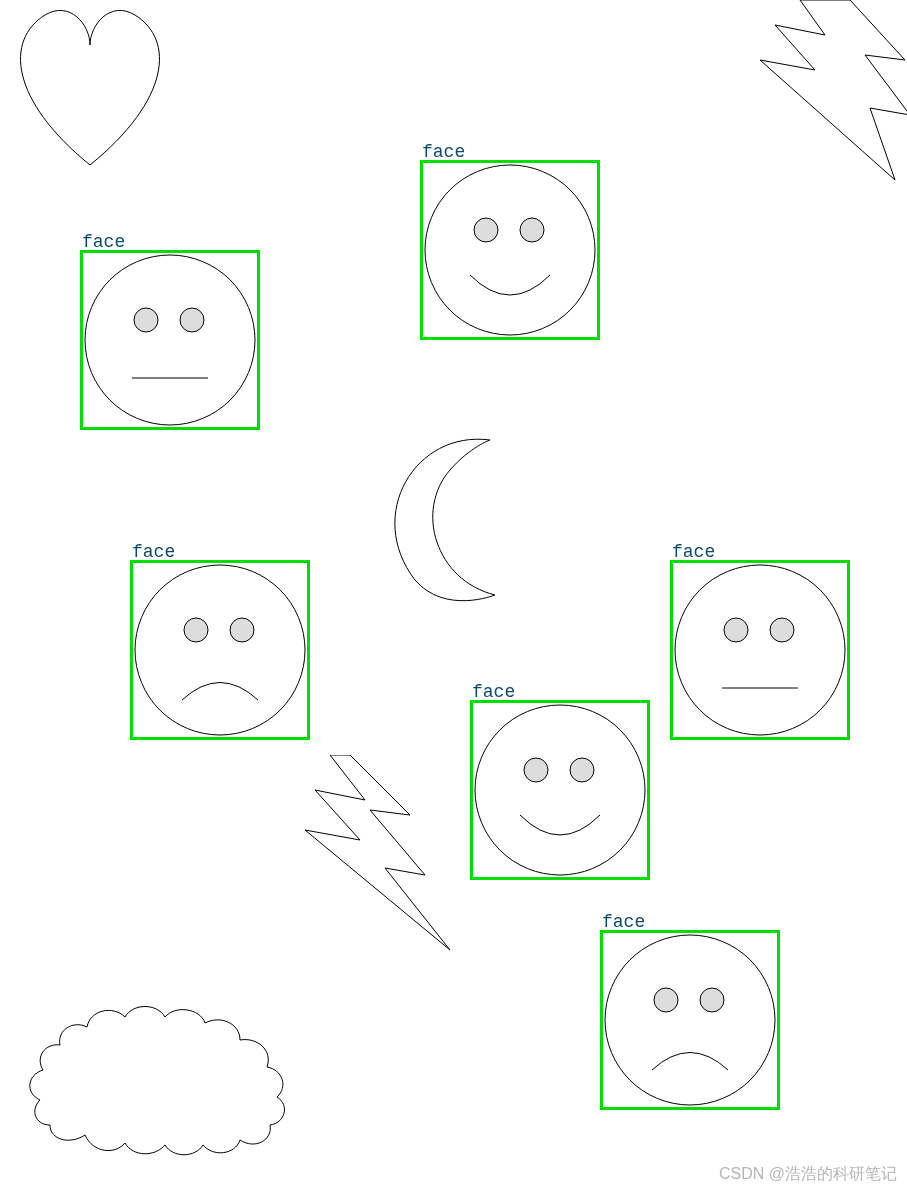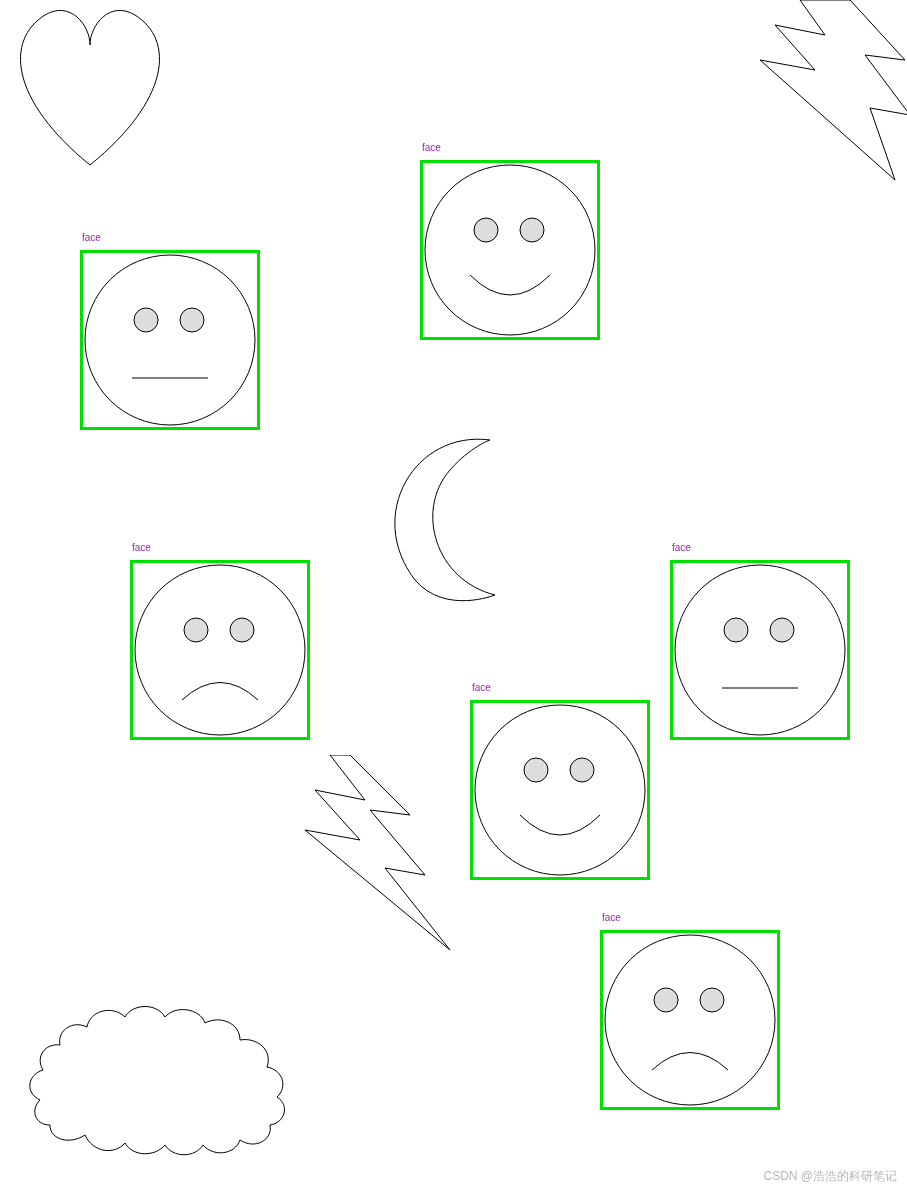--- a/index.html
+++ b/index.html
@@ -18,29 +18,29 @@
     height: 1191px;
   }
   .detection-box {
     position: absolute;
     border: 3px solid #00e000;
     background: transparent;
     pointer-events: none;
   }
   .detection-label {
     position: absolute;
-    font-size: 10px;
-    color: #a21caf;
-    font-family: Liberation Sans, sans-serif;
+    font-size: 18px;
+    color: #0c4a6e;
+    font-family: Liberation Mono, monospace;
   }
   .watermark {
     position: absolute;
     right: 10px;
     bottom: 6px;
-    font-size: 12px;
+    font-size: 16px;
     color: rgba(120,120,120,0.55);
     font-family: Arial, "Microsoft YaHei", sans-serif;
     pointer-events: none;
   }
   svg { display: block; }
 </style>
 </head>
 <body>
 
 <div class="canvas">

